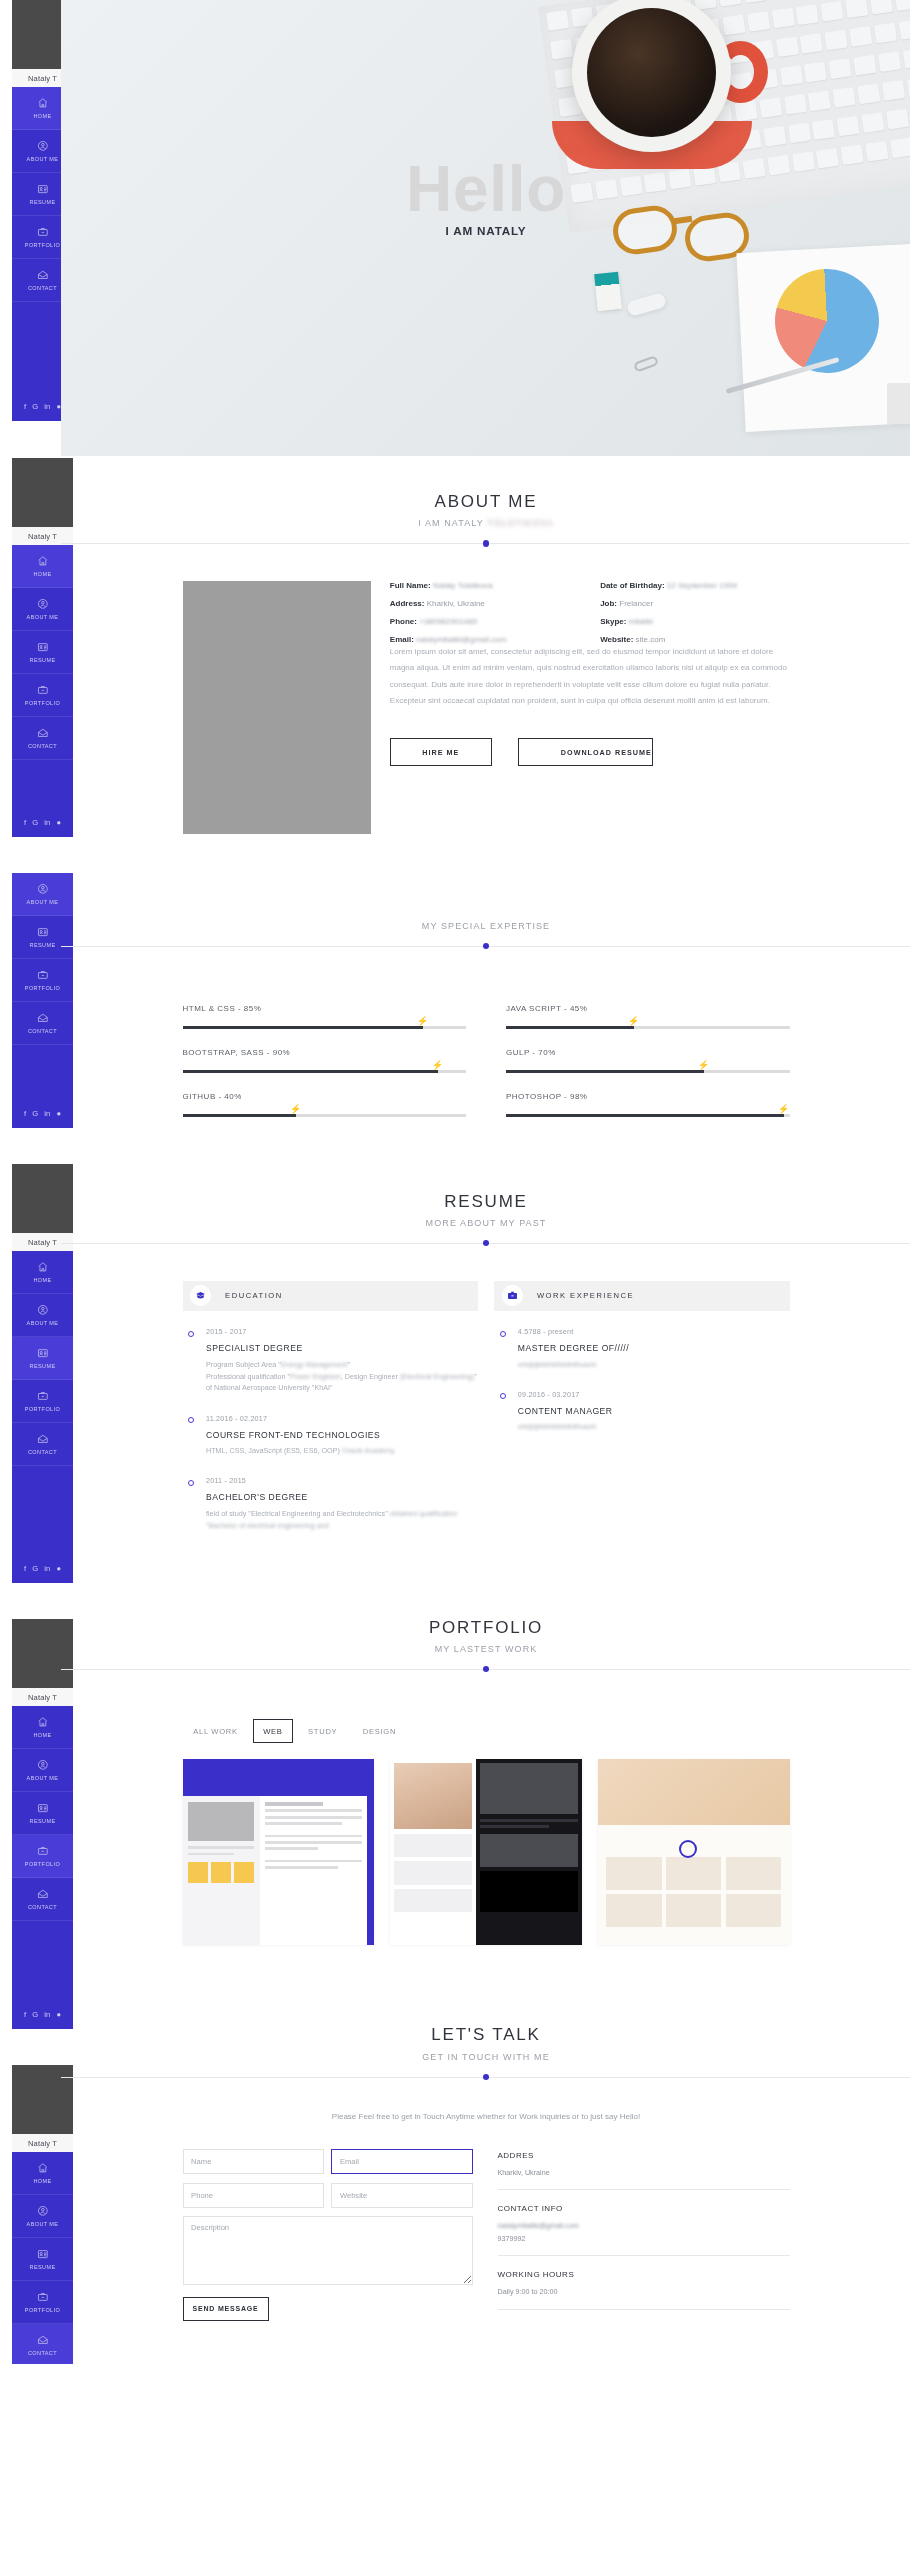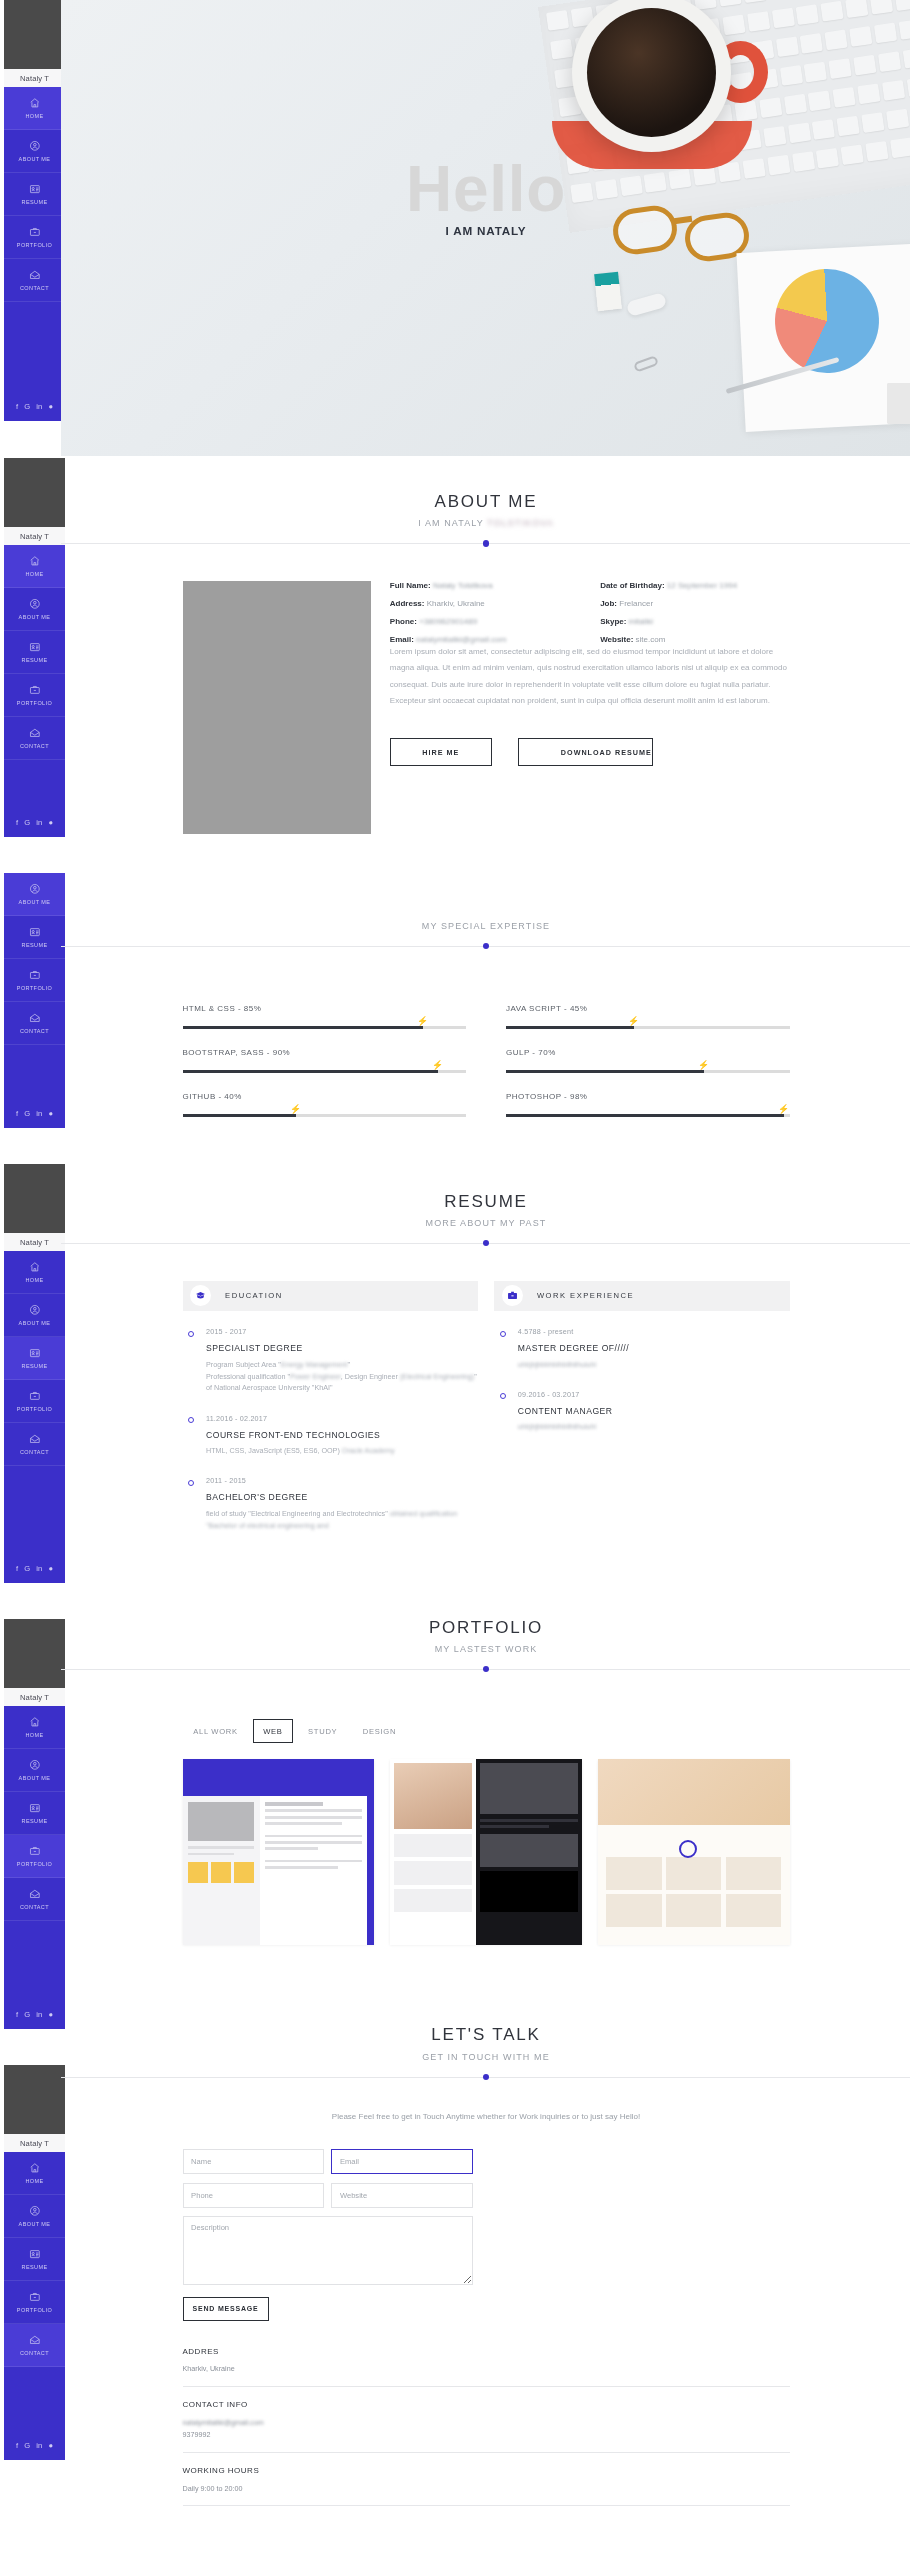--- a/index.html
+++ b/index.html
@@ -6,21 +6,21 @@
   html, body {
     width: 910px;
     background: #ffffff;
     font-family: "Liberation Sans", sans-serif;
   }
   body { position: relative; }
 
   
   .sidebar {
     position: absolute;
-    left: 4px; top: 0;
+    left: 12px; top: 0;
     width: 61px;
     background: #3b2fc9;
   }
   .sb-block { position: relative; width: 61px; }
   .sb-photo {
     width: 61px; height: 69px;
     background: #4a4a4a;
   }
   .sb-name {
     height: 18px;
@@ -401,21 +401,21 @@
   }
   .m3-cell { height: 33px; background: #efe7db; }
 
   
   .talk-note {
     margin-top: 35px;
     text-align: center;
     font-size: 8px;
     color: #9aa0a8;
   }
-  .contact-row { display: flex; gap: 25px; margin-top: 28px; flex-direction: column; }
+  .contact-row { display: flex; gap: 25px; margin-top: 28px; }
   .form-col { width: 290px; }
   .f-row { display: flex; gap: 7.6px; margin-bottom: 8.3px; }
   .f-in {
     flex: 1;
     height: 25px;
     border: 0.7px solid #e1e2e5;
     background: #fff;
     font-size: 7.6px;
     color: #5b6068;
     padding: 0 7.6px;

